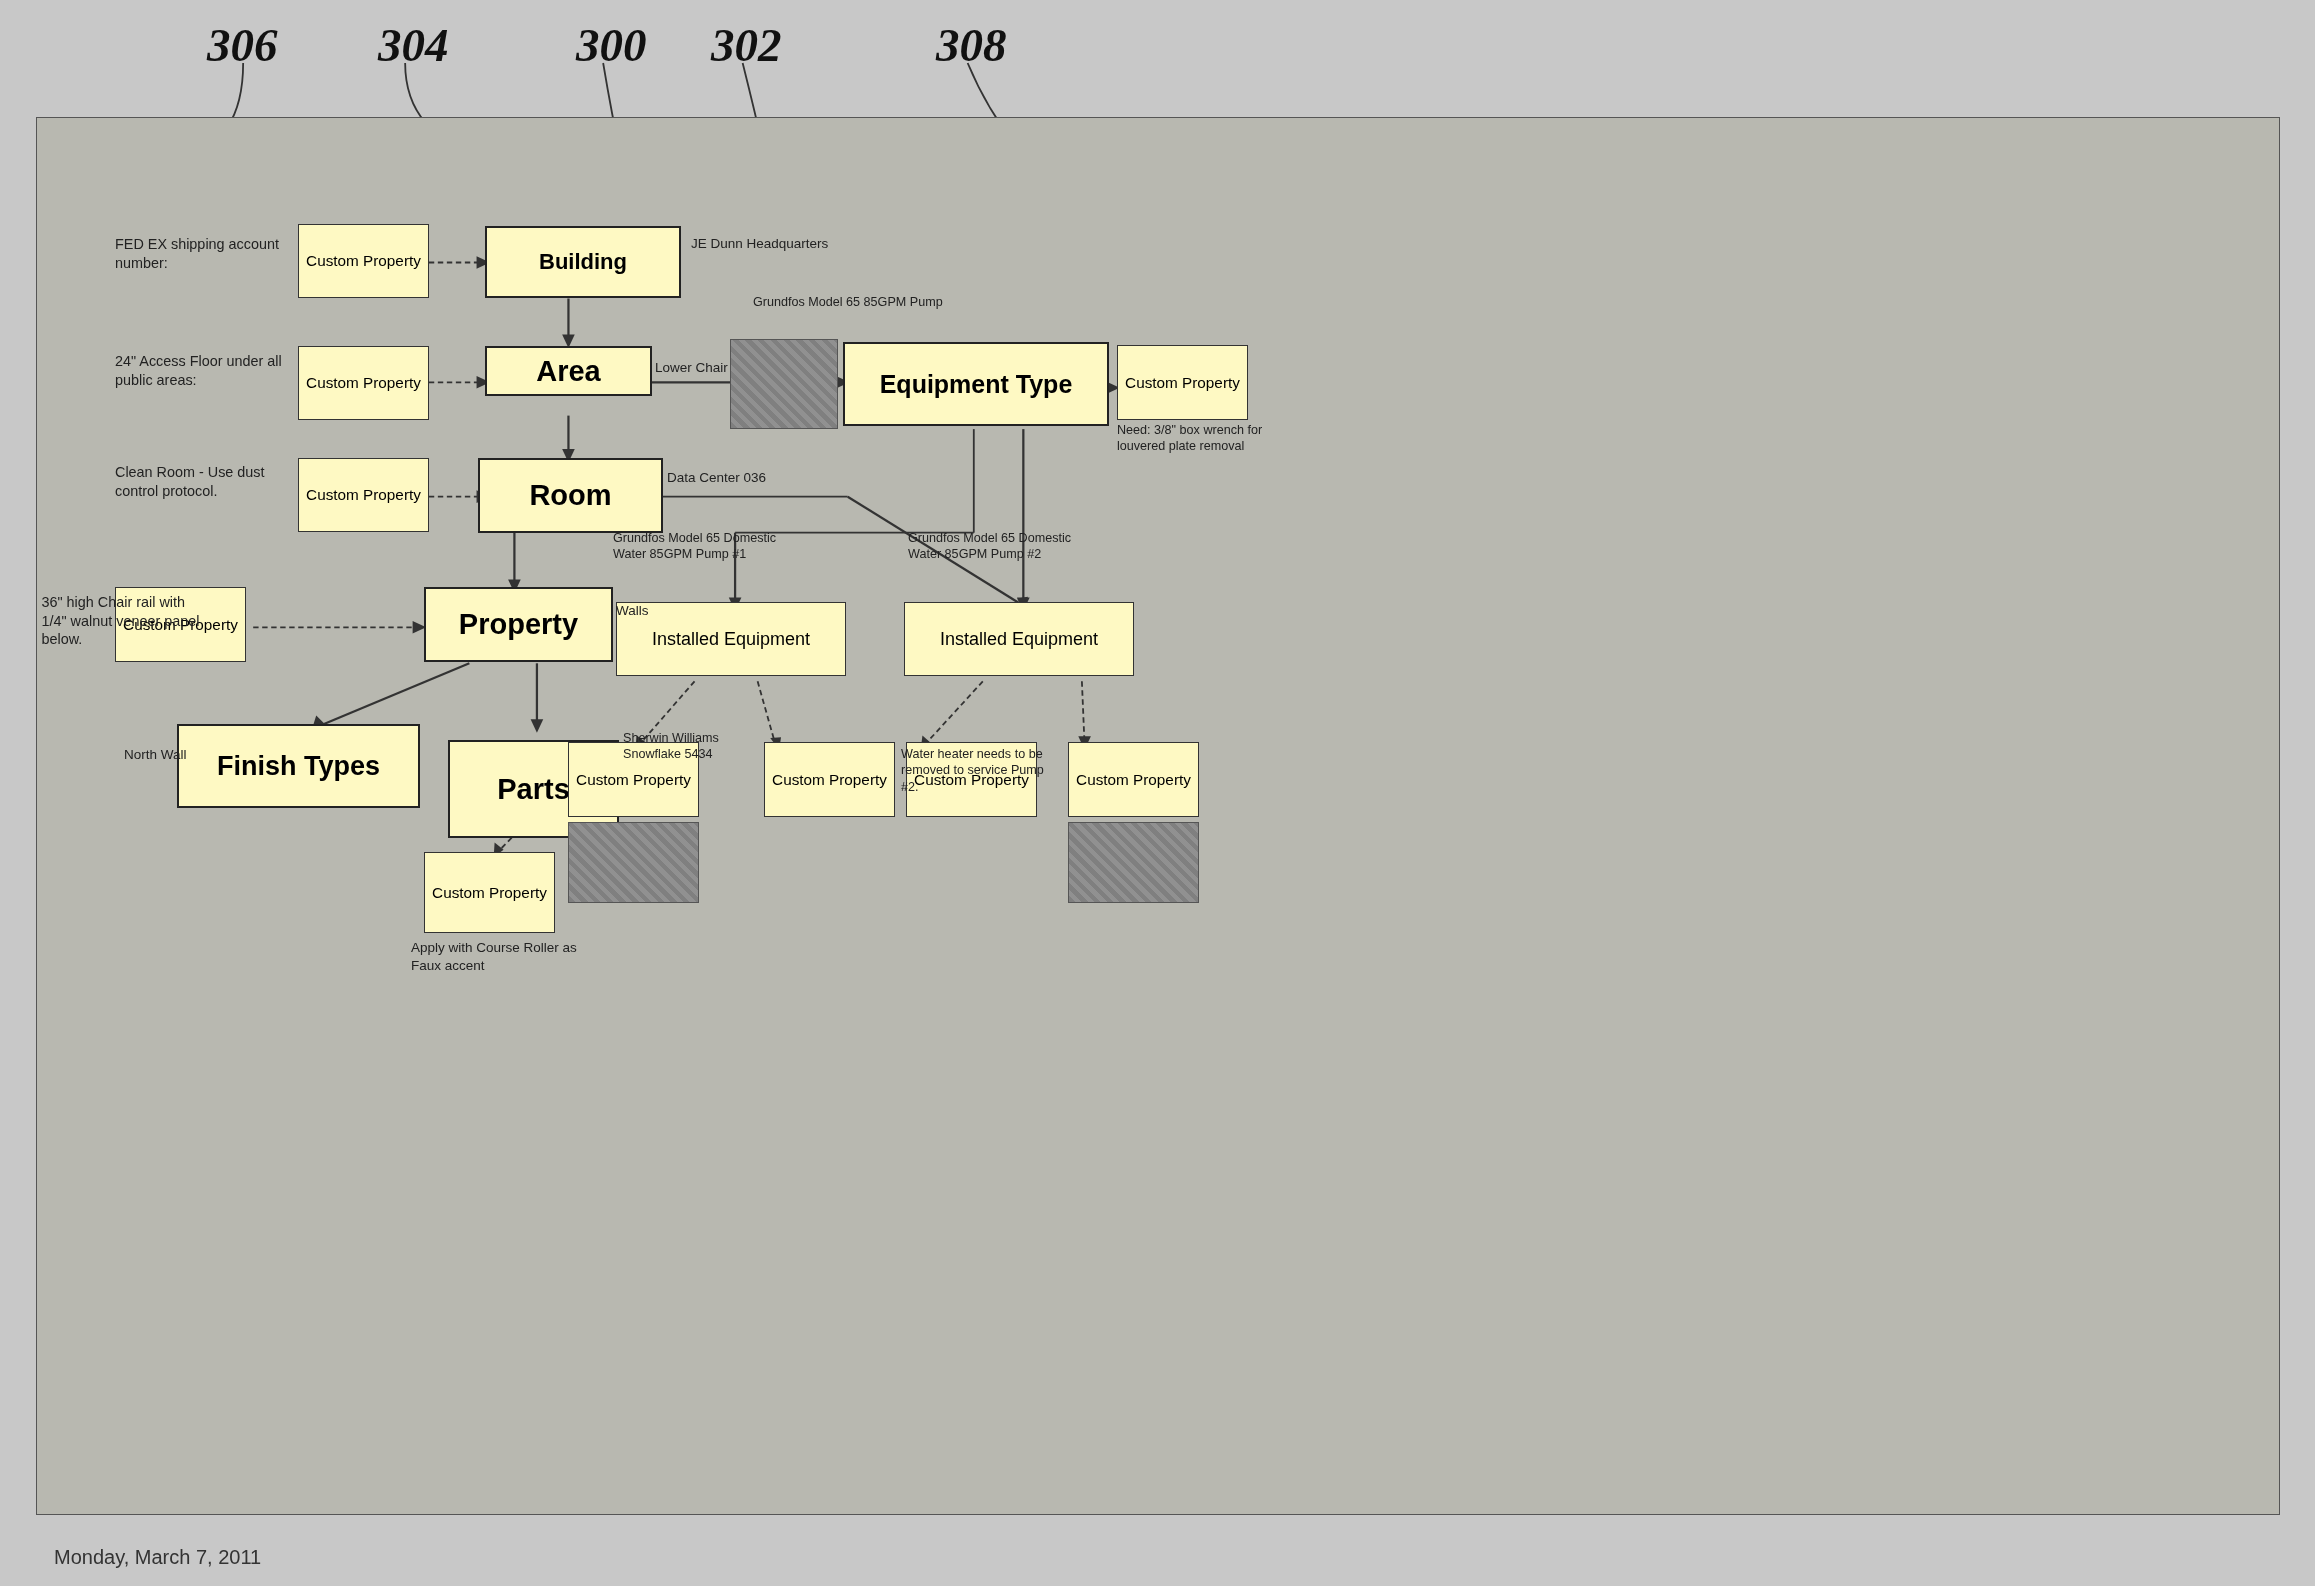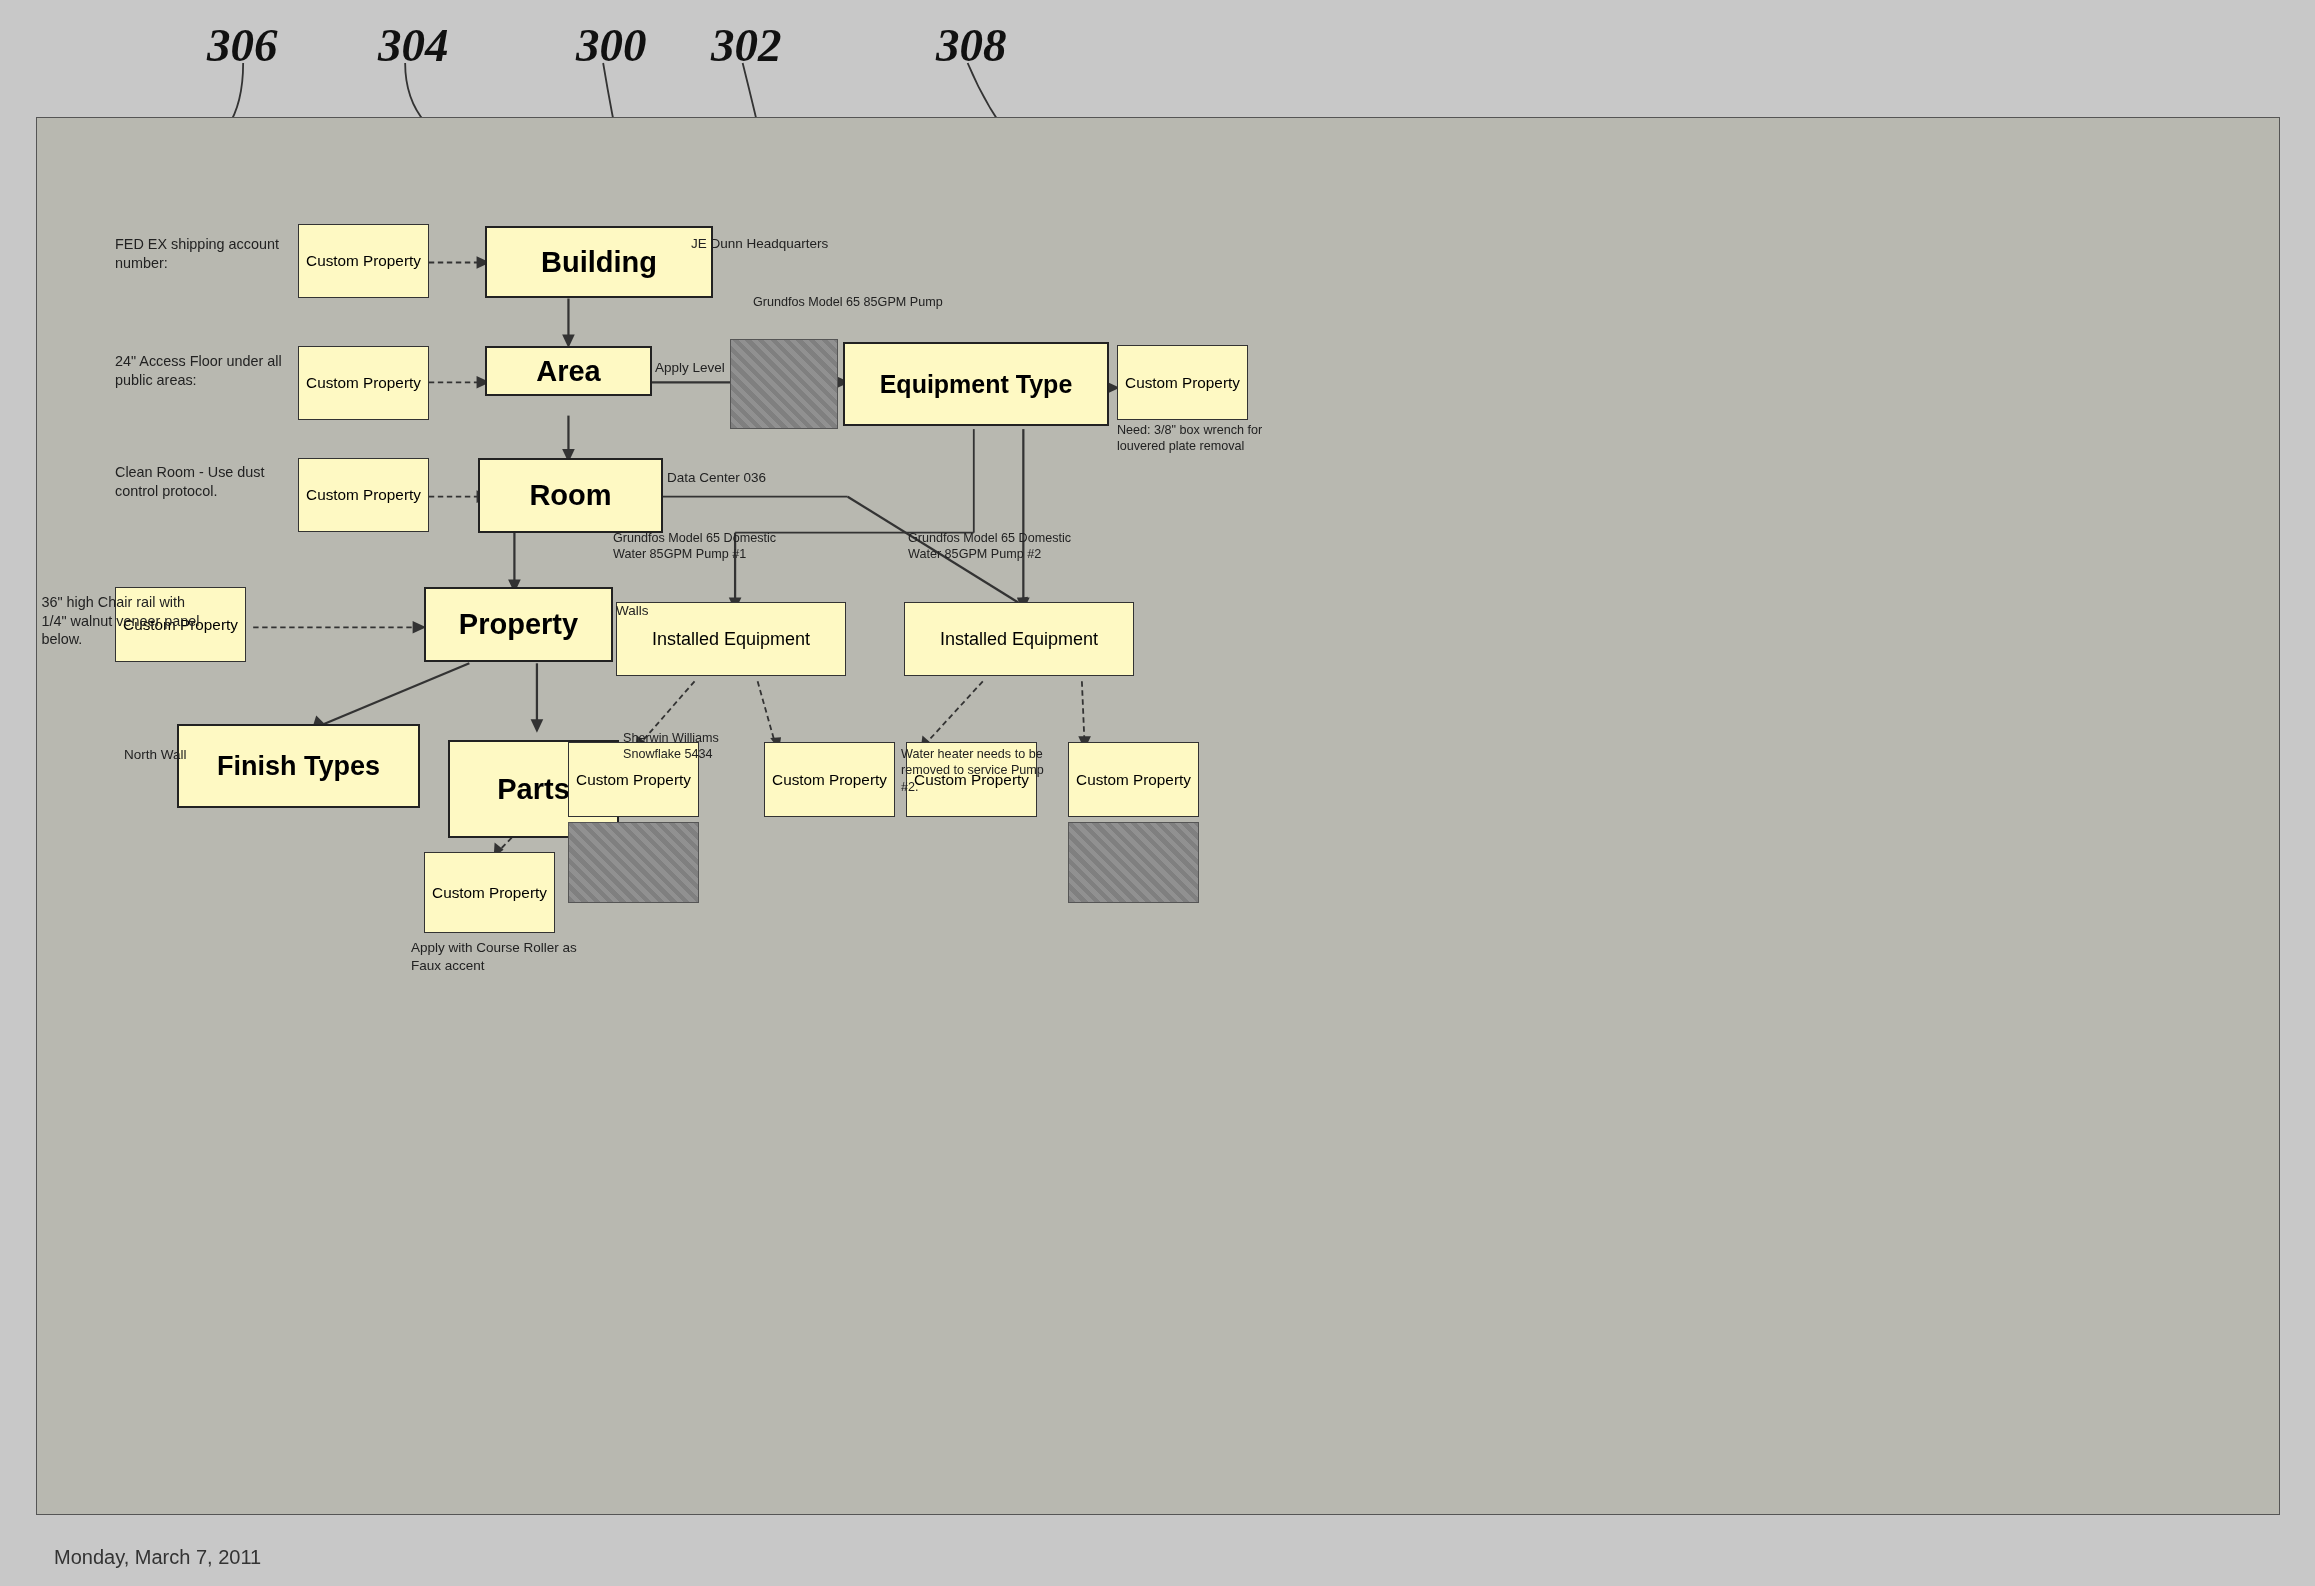--- a/index.html
+++ b/index.html
@@ -218,21 +218,21 @@
       <line x1="435" y1="420" x2="498" y2="420" stroke="#333" stroke-width="2" stroke-dasharray="6,4"></line>
       <polygon points="503,420 488,413 488,427" fill="#333"></polygon>
 
       <line x1="240" y1="565" x2="427" y2="565" stroke="#333" stroke-width="2" stroke-dasharray="6,4"></line>
       <polygon points="432,565 417,558 417,572" fill="#333"></polygon>
 
       <line x1="1180" y1="299" x2="1197" y2="299" stroke="#333" stroke-width="2" stroke-dasharray="6,4"></line>
       <polygon points="1202,299 1187,292 1187,306" fill="#333"></polygon>
     </svg>
 
-    <div class="node node-bold" style="left:448px; top:108px; width:228px; height:72px; border:2.7px solid #222; font-size:29px;">
+    <div class="node node-bold" style="left:448px; top:108px; width:196px; height:72px; border:2.7px solid #222; font-size:22px;">
       <span>Building</span>
     </div>
 
     <div class="node node-bold" style="left:448px; top:228px; width:167px; height:50px; border:2.7px solid #222; font-size:29px;">
       <span>Area</span>
     </div>
 
     <div class="node node-bold" style="left:441px; top:340px; width:185px; height:75px; border:2.7px solid #222; font-size:29px;">
       <span>Room</span>
     </div>
@@ -321,21 +321,21 @@
 
     <div class="annotation" style="left:4.5px; top:475px; width:167px;">
       <span>36" high Chair rail with 1/4" walnut veneer panel below.</span>
     </div>
 
     <div class="annotation" style="left:654px; top:117px; width:162px; font-size:13.5px;">
       <span>JE Dunn Headquarters</span>
     </div>
 
     <div class="annotation" style="left:618px; top:241px; width:117px; font-size:13.5px;">
-      <span>Apply Level</span>
+      <span>Lower Chair</span>
     </div>
 
     <div class="annotation" style="left:630px; top:351px; width:117px; font-size:13.5px;">
       <span>Data Center 036</span>
     </div>
 
     <div class="annotation" style="left:579px; top:484px; width:72px; font-size:13.5px;">
       <span>Walls</span>
     </div>
 

